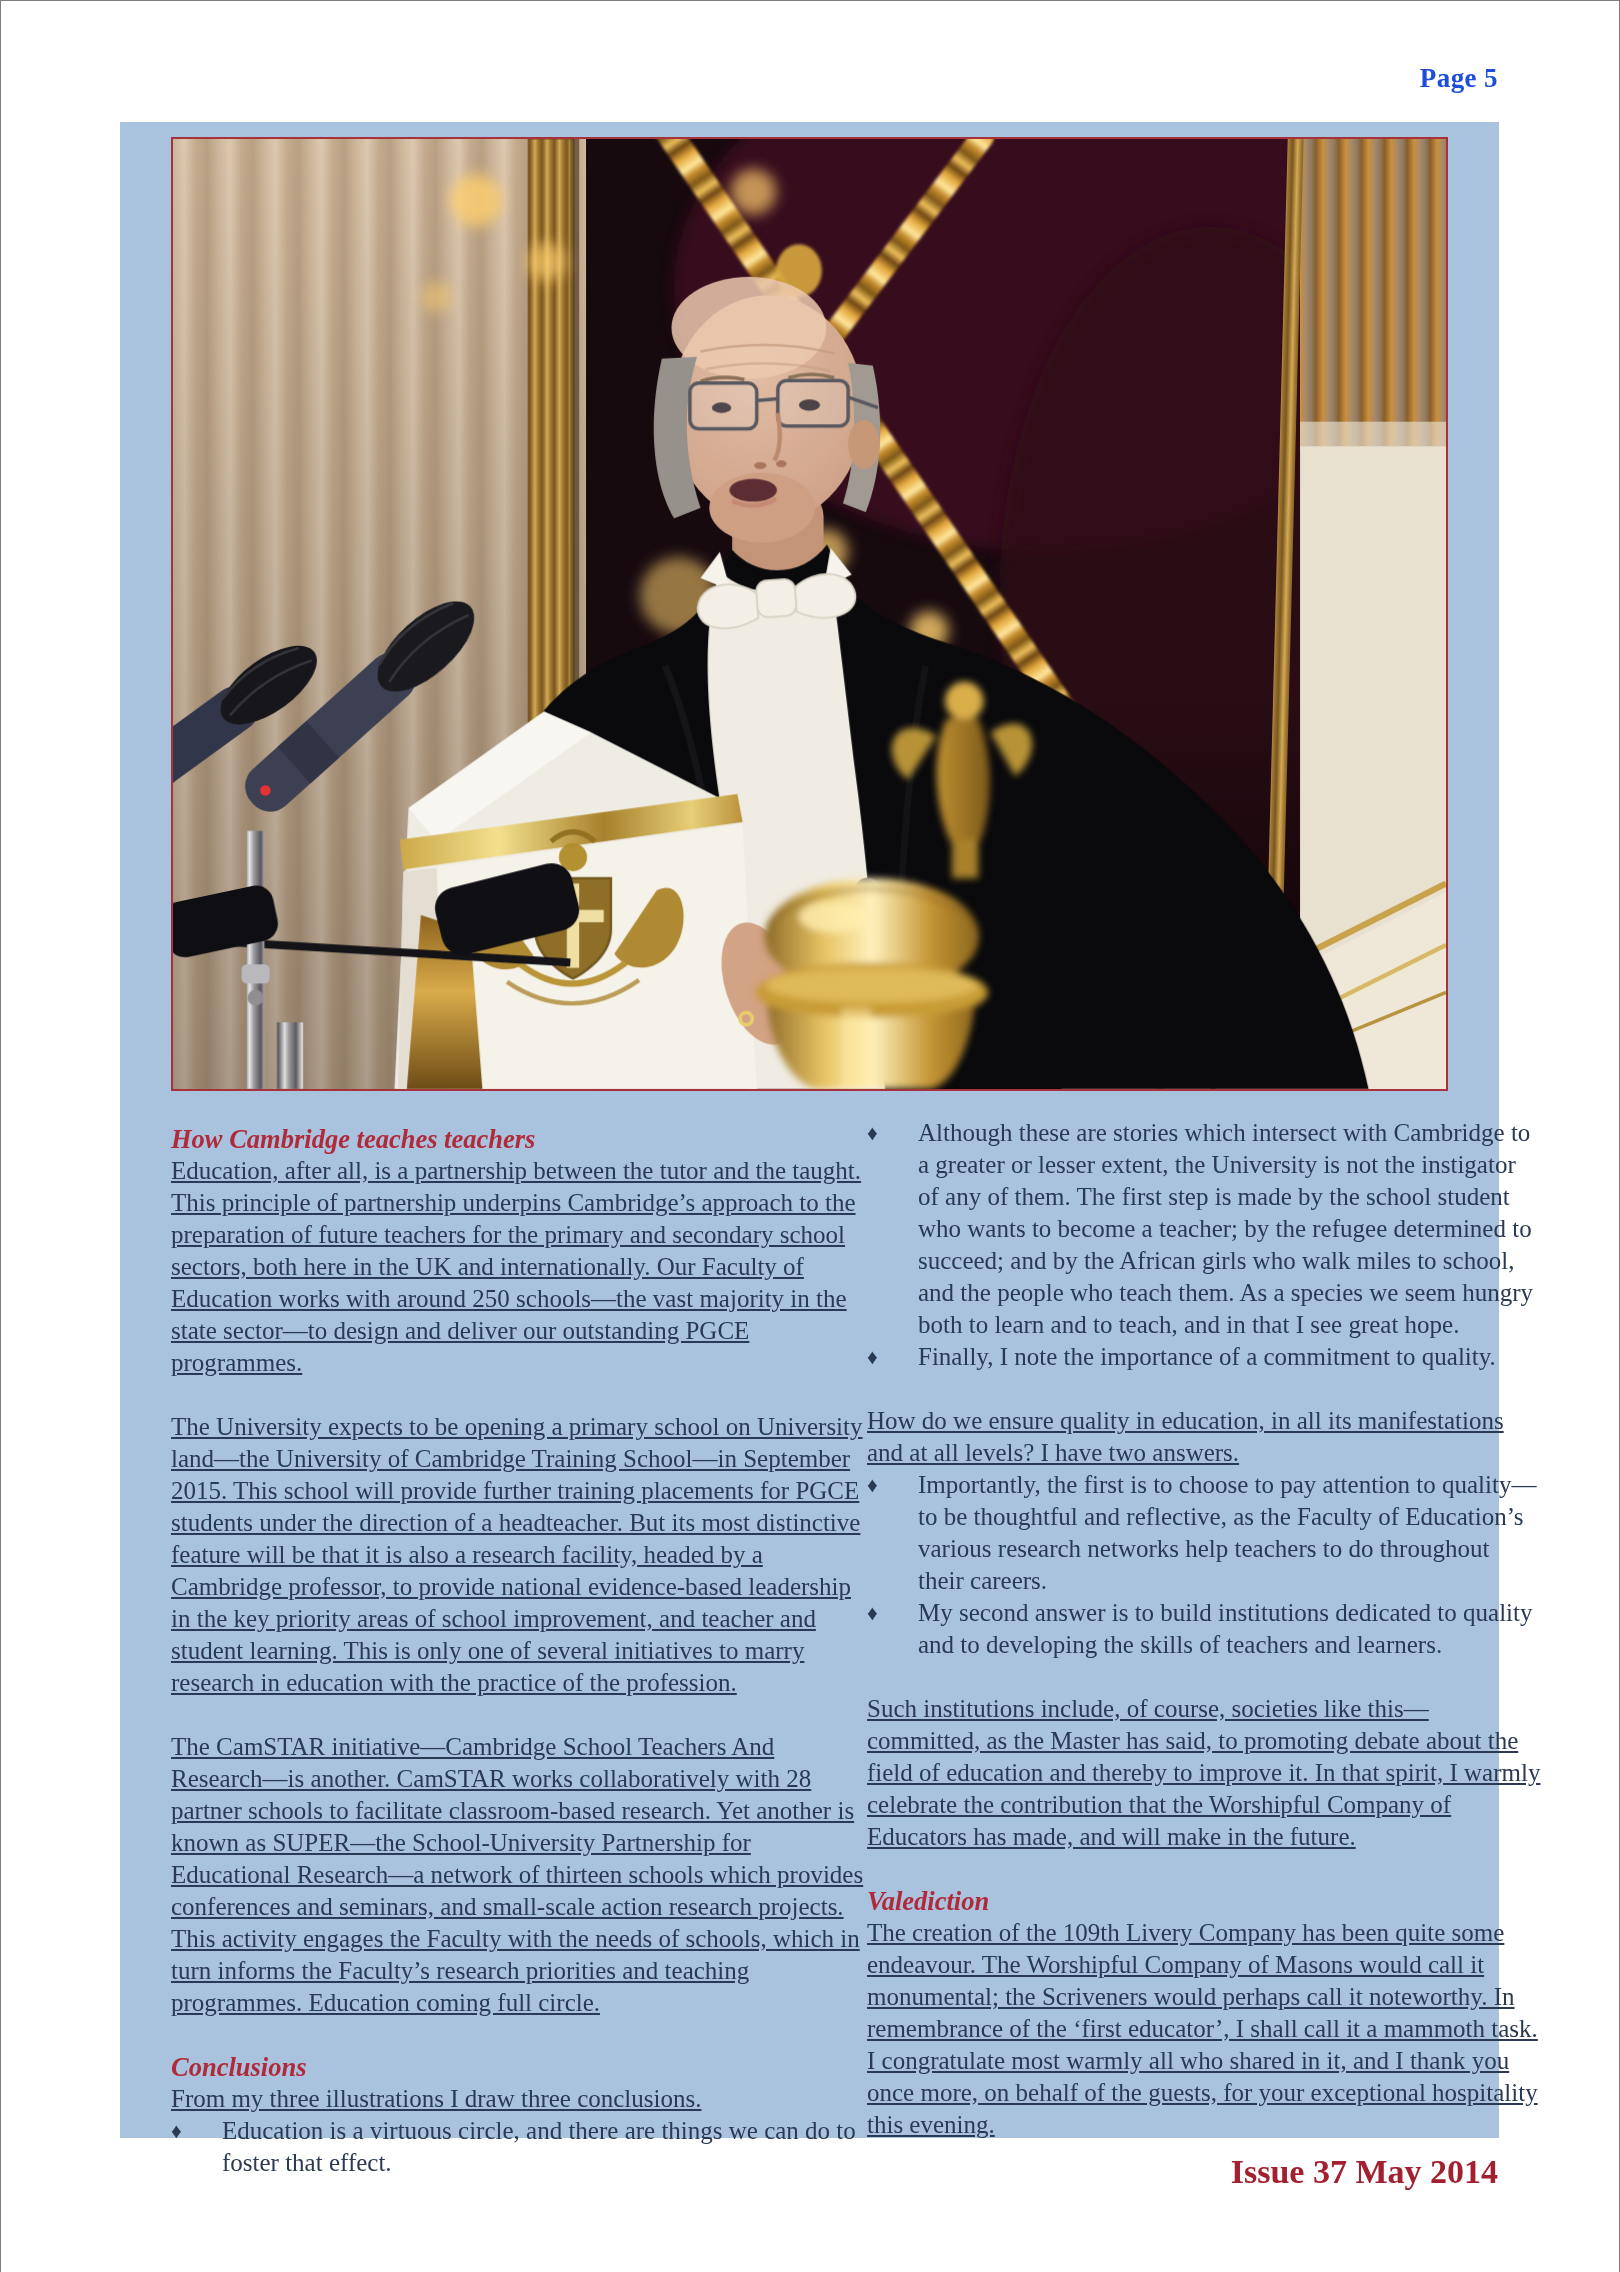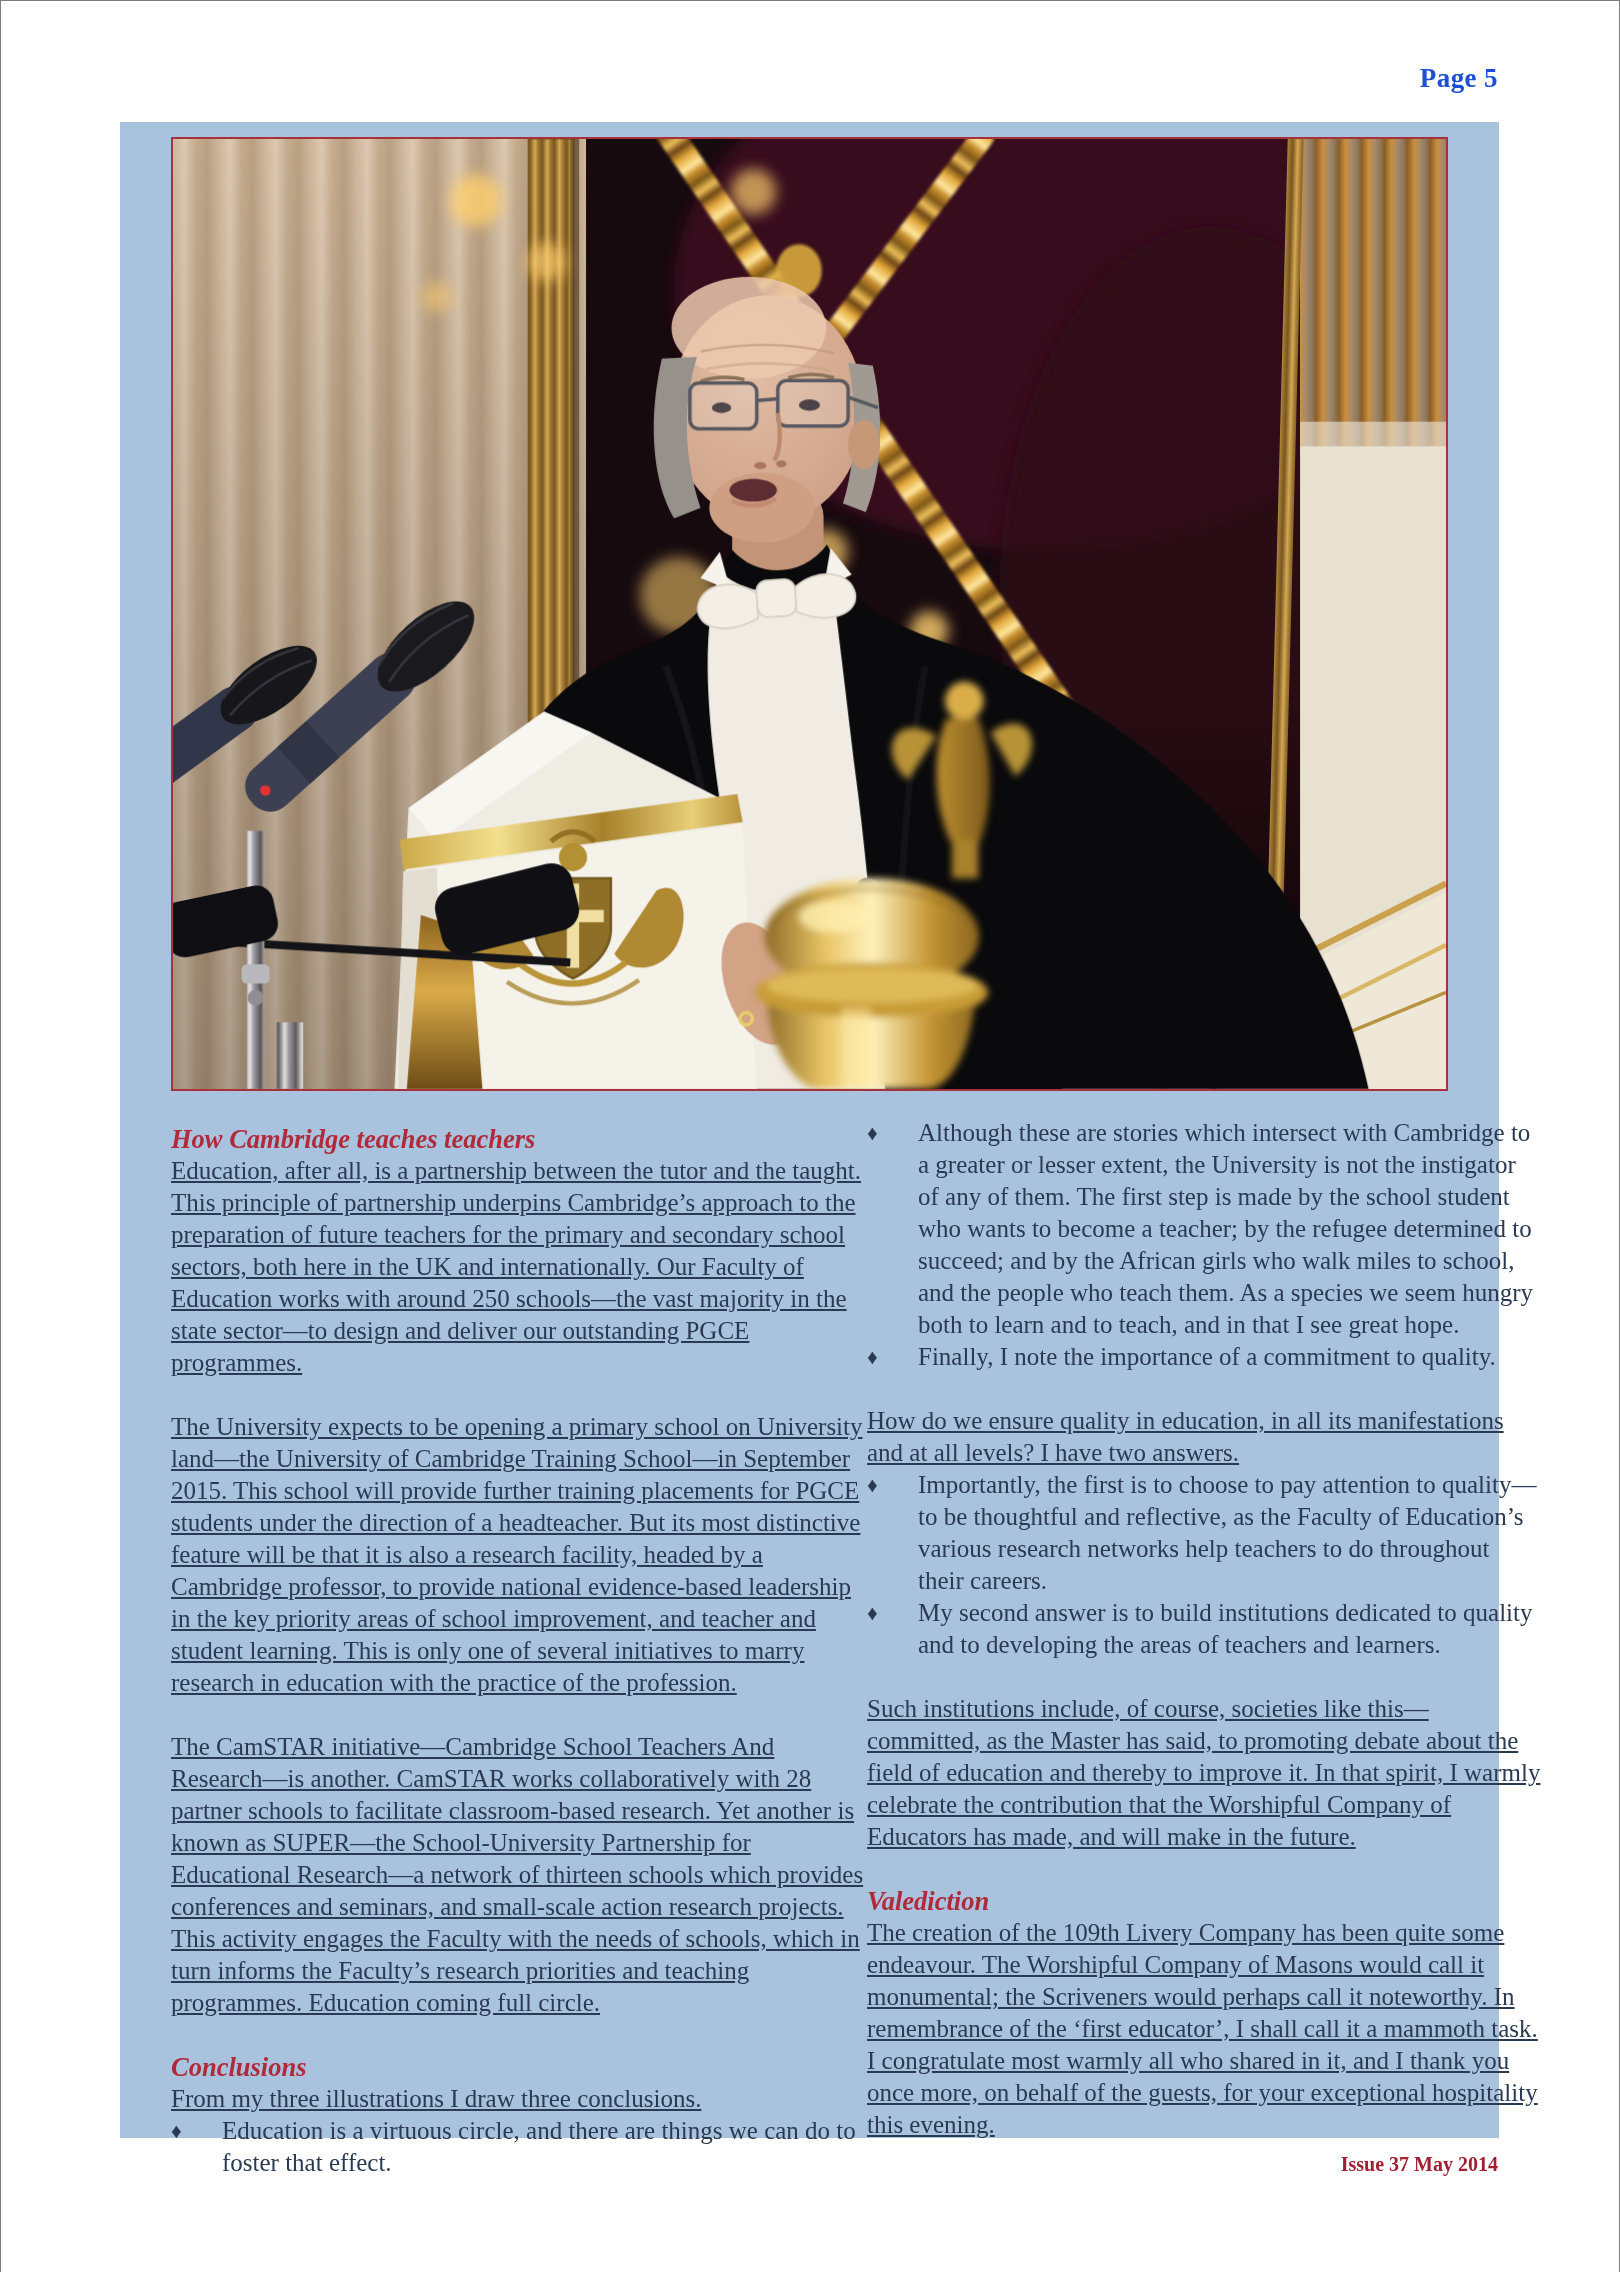--- a/index.html
+++ b/index.html
@@ -29,21 +29,21 @@
     font-weight:bold; color:#b02a3a;
   }
   .para {margin:0 0 32px 0; text-align:left;text-decoration:underline;}
   .para.no-bottom {margin-bottom:0;}
   .para.top-gap {margin-top:32px;}
   .bullet {display:flex; margin:0;}
   .bullet .marker {flex:0 0 51px; font-size:21px; line-height:32px;}
   .bullet .btext {flex:1 1 auto;}
   .footer {
     position:absolute; top:2152px; right:121px;
-    font-size:20px; font-weight:bold; color:#a32030;
+    font-size:34px; font-weight:bold; color:#a32030;
   }
 </style>
 </head>
 <body>
 
 <div class="page">
 
   <div class="page-number">Page 5</div>
 
   <div class="panel">
@@ -305,21 +305,21 @@
         <span class="marker">♦</span>
         <div class="btext">Finally, I note the importance of a commitment to quality.</div>
       </div>
       <p class="para top-gap no-bottom">How do we ensure quality in education, in all its manifestations and at all levels? I have two answers.</p>
       <div class="bullet">
         <span class="marker">♦</span>
         <div class="btext">Importantly, the first is to choose to pay attention to quality—to be thoughtful and reflective, as the Faculty of Education’s various research networks help teachers to do throughout their careers.</div>
       </div>
       <div class="bullet">
         <span class="marker">♦</span>
-        <div class="btext">My second answer is to build institutions dedicated to quality and to developing the areas of teachers and learners.</div>
+        <div class="btext">My second answer is to build institutions dedicated to quality and to developing the skills of teachers and learners.</div>
       </div>
       <p class="para top-gap">Such institutions include, of course, societies like this—committed, as the Master has said, to promoting debate about the field of education and thereby to improve it. In that spirit, I warmly celebrate the contribution that the Worshipful Company of Educators has made, and will make in the future.</p>
       <h3 class="heading">Valediction</h3>
       <p class="para no-bottom">The creation of the 109th Livery Company has been quite some endeavour. The Worshipful Company of Masons would call it monumental; the Scriveners would perhaps call it noteworthy. In remembrance of the ‘first educator’, I shall call it a mammoth task. I congratulate most warmly all who shared in it, and I thank you once more, on behalf of the guests, for your exceptional hospitality this evening.</p>
     </div>
 
   </div>
 
   <div class="footer">Issue 37 May 2014</div>
 

